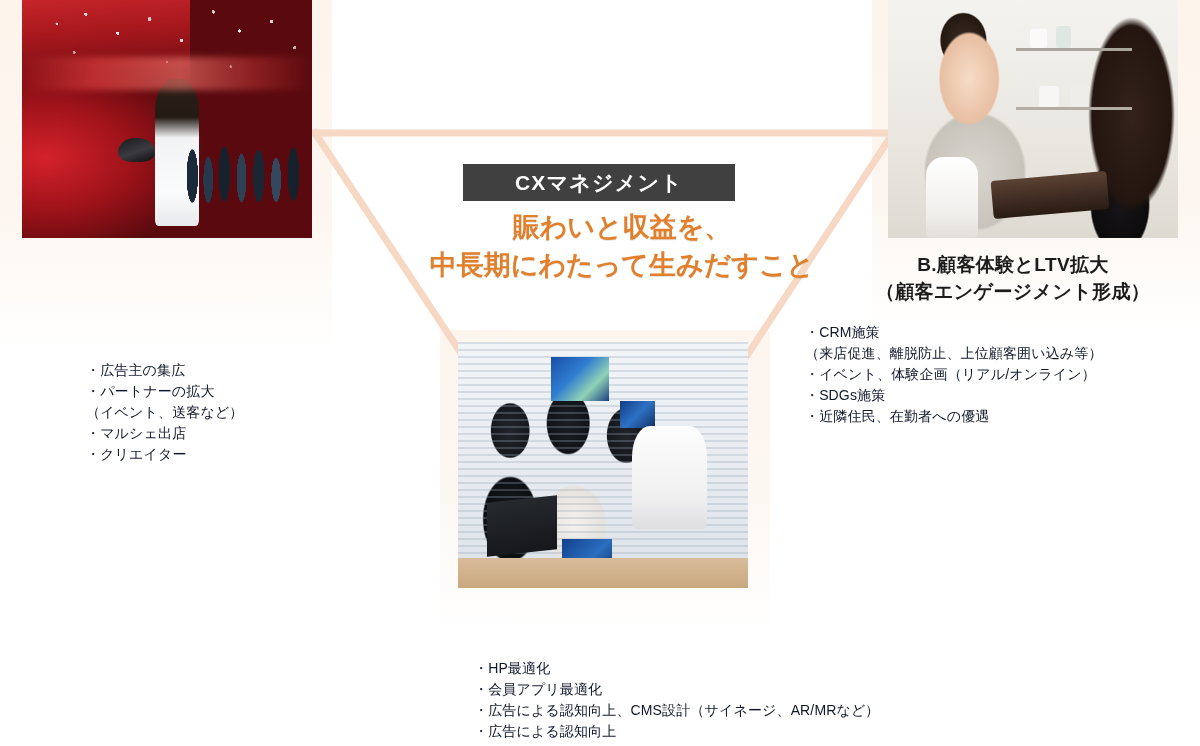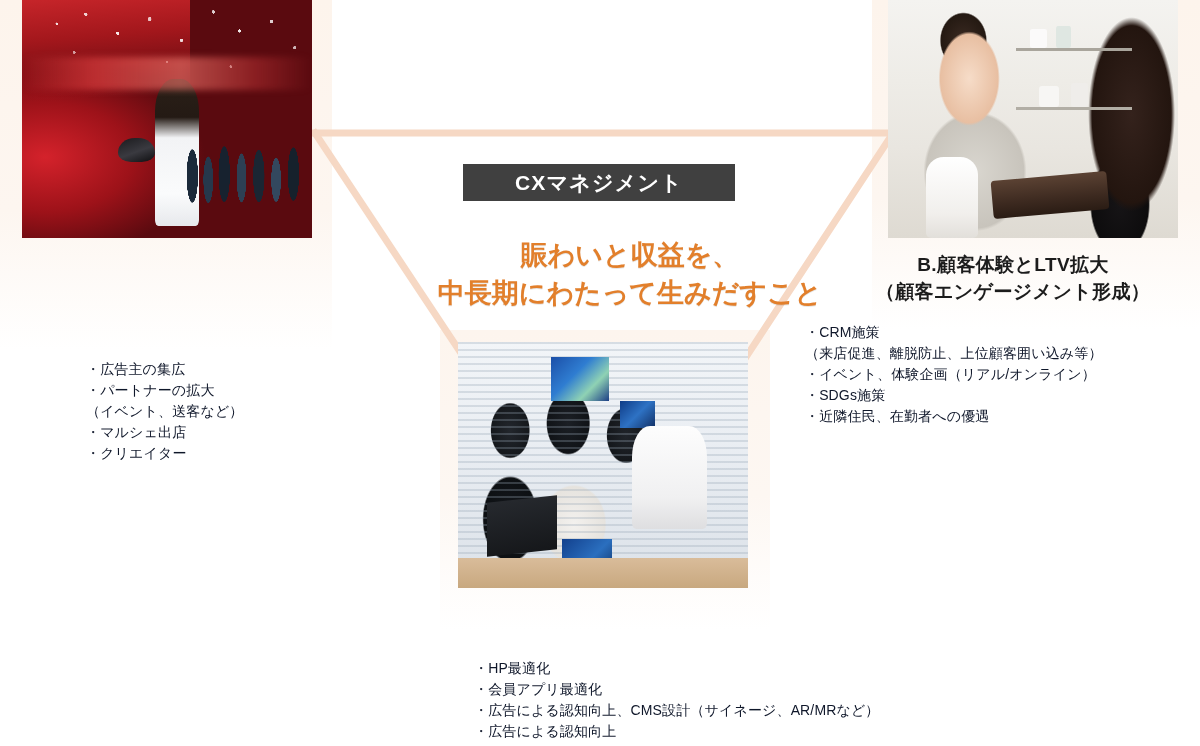--- a/index.html
+++ b/index.html
@@ -158,27 +158,26 @@
   .cx-badge {
     position:absolute;
     left:463px; top:164px; width:272px; height:37px;
     background:#404040;
     display:flex; align-items:center; justify-content:center;
     color:#ffffff;
     font-size:21px; font-weight:700; letter-spacing:.06em;
   }
   .cx-headline {
     position:absolute;
-    left:400px; top:208px; width:460px;
+    left:392px; top:208px; width:460px;
     text-align:center;
     color:#e27f2b;
     font-size:27px; font-weight:700; line-height:1.42;
     white-space:pre-line;
     text-shadow: 0 1px 0 rgba(0,0,0,.10);
-    margin-top: 28px;
   }
 </style>
 </head>
 <body>
 
 <div id="stage">
 
   <div class="panel" style="left:0px; top:0px; width:332px; height:350px;"></div>
   <div class="panel" style="left:872px; top:0px; width:328px; height:330px;"></div>
   <div class="panel" style="left:440px; top:330px; width:330px; height:300px;
@@ -192,21 +191,21 @@
     </g>
   </svg>
 
   <div class="photo phA" style="left:22px; top:0px; width:290px; height:238px;">
     <div class="figA"></div>
     <div class="crowd"></div>
     <div class="mirror"></div>
   </div>
 
 
-  <div class="bullets" style="left:86px; top:360px; width:270px; font-size:14px;font-family:Liberation Mono, monospace;">・広告主の集広
+  <div class="bullets" style="left:86px; top:360px; width:270px; font-size:14px;">・広告主の集広
 ・パートナーの拡大
 （イベント、送客など）
 ・マルシェ出店
 ・クリエイター</div>
 
   <div class="cx-badge">CXマネジメント</div>
   <div class="cx-headline">賑わいと収益を、
 中長期にわたって生みだすこと</div>
 
   <div class="photo phB" style="left:888px; top:0px; width:290px; height:238px;">

